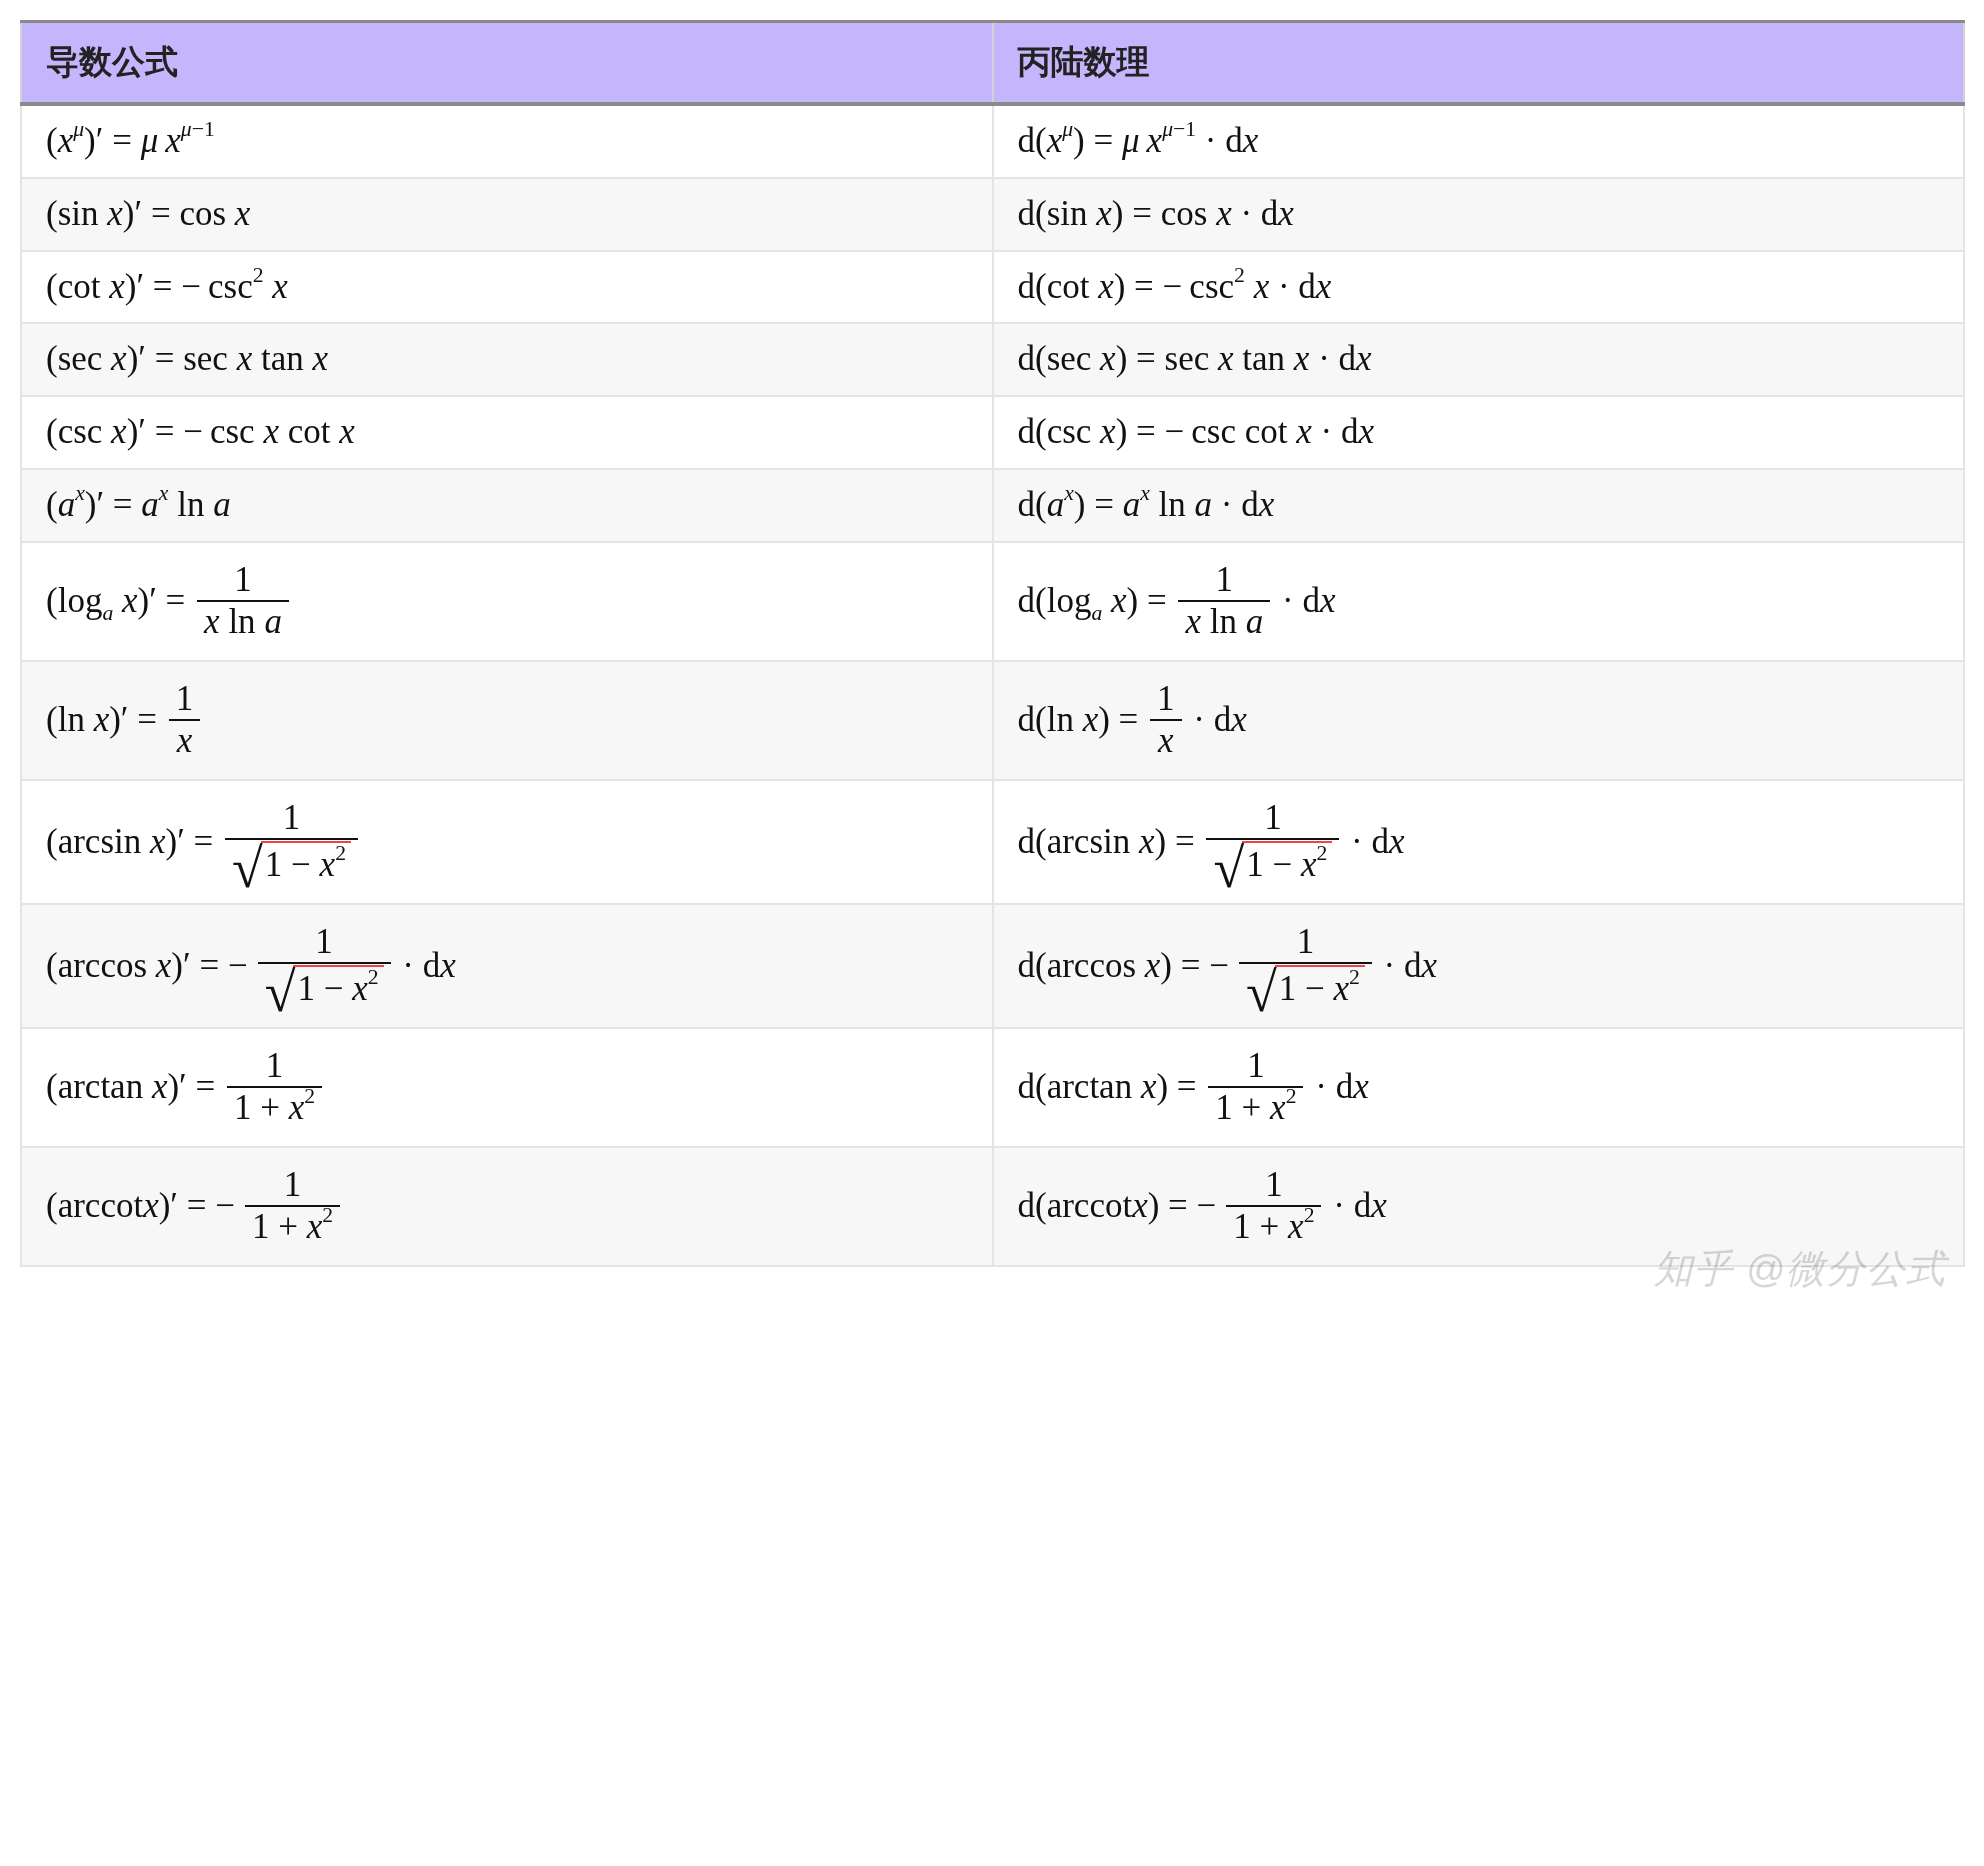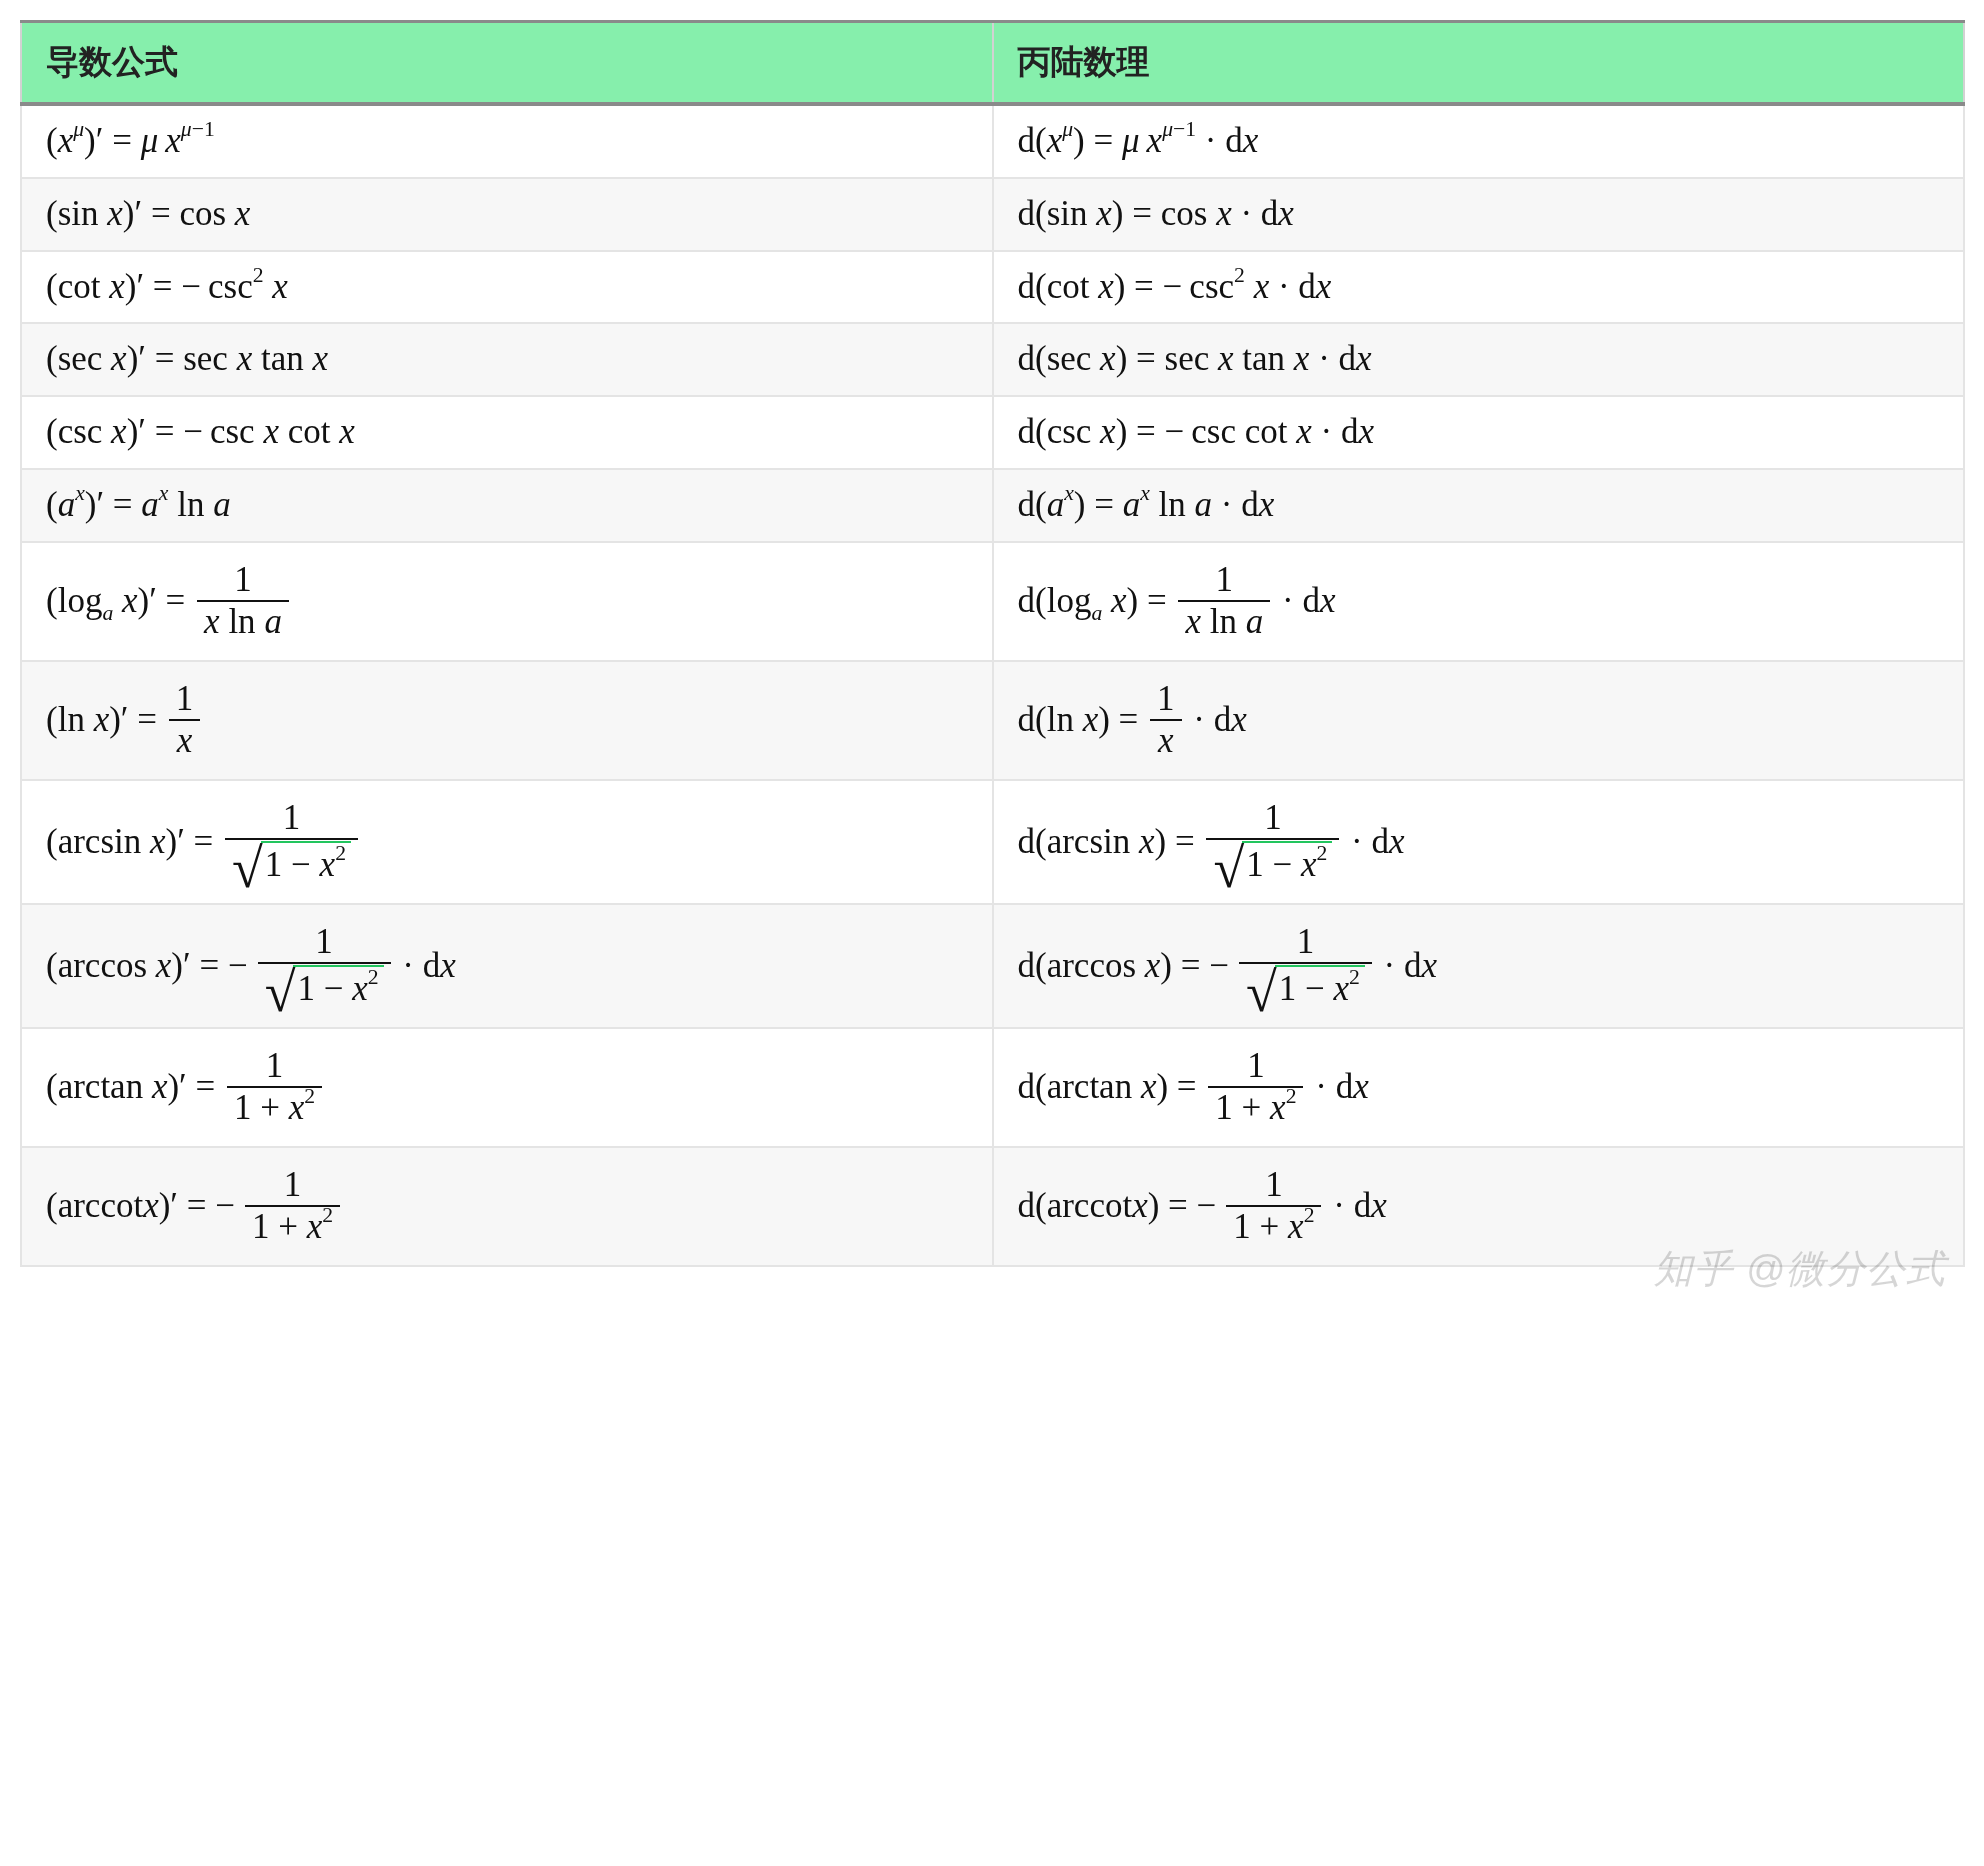--- a/index.html
+++ b/index.html
@@ -15,21 +15,21 @@
     position: relative;
   }
   table.formula-table {
     width: 100%;
     border-collapse: collapse;
     table-layout: fixed;
     font-size: 35px;
     color: #111;
   }
   table.formula-table th {
-    background: #86efac;
+    background: #c4b5fd;
     text-align: left;
     font-weight: 700;
     font-family: "PingFang SC", "Microsoft YaHei", sans-serif;
     padding: 17px 24px;
     border: 2px solid #d2d2d2;
     border-top: 3px solid #8a8a8a;
     border-bottom: 4px solid #8a8a8a;
     font-size: 33px;
     color: #222;
   }
@@ -77,21 +77,21 @@
     vertical-align: middle;
   }
   .sqrt .surd {
     font-size: 1.6em;
     line-height: 0.72;
     margin-right: -2px;
     position: relative;
     top: 7px;
   }
   .sqrt .radicand {
-    border-top: 2px solid #22c55e;
+    border-top: 2px solid #ef4444;
     padding: 3px 5px 0 4px;
     white-space: nowrap;
   }
 
   .watermark {
     position: absolute;
     right: 39px;
     bottom: 20px;
     font-family: "PingFang SC", "Microsoft YaHei", sans-serif;
     font-size: 39px;

